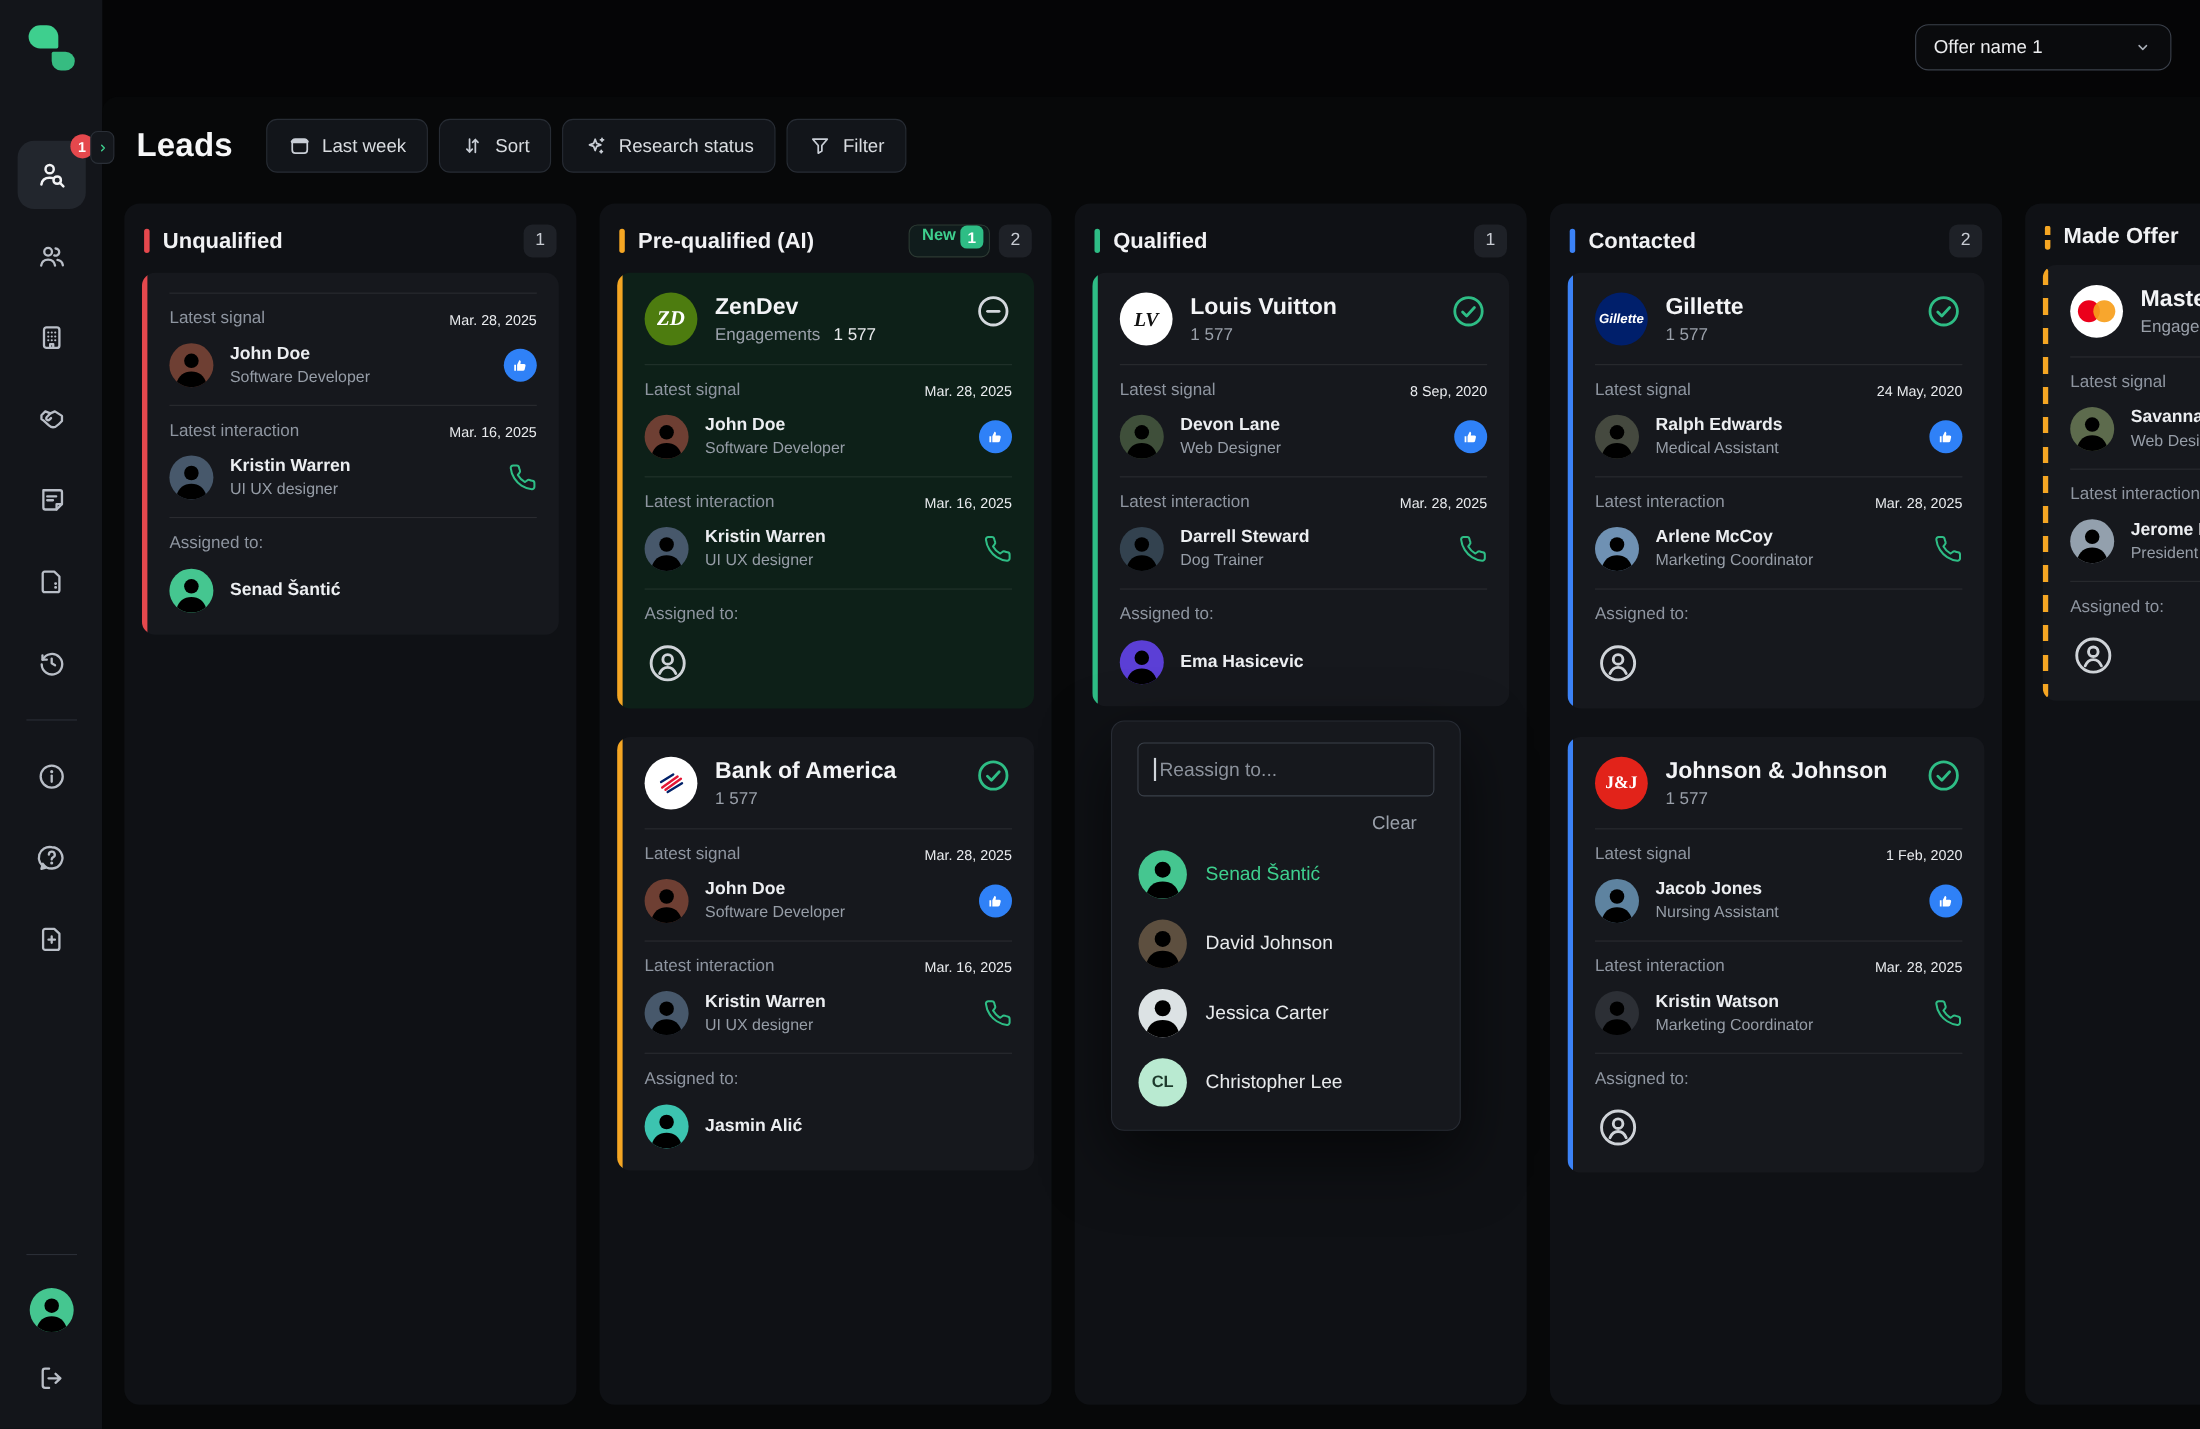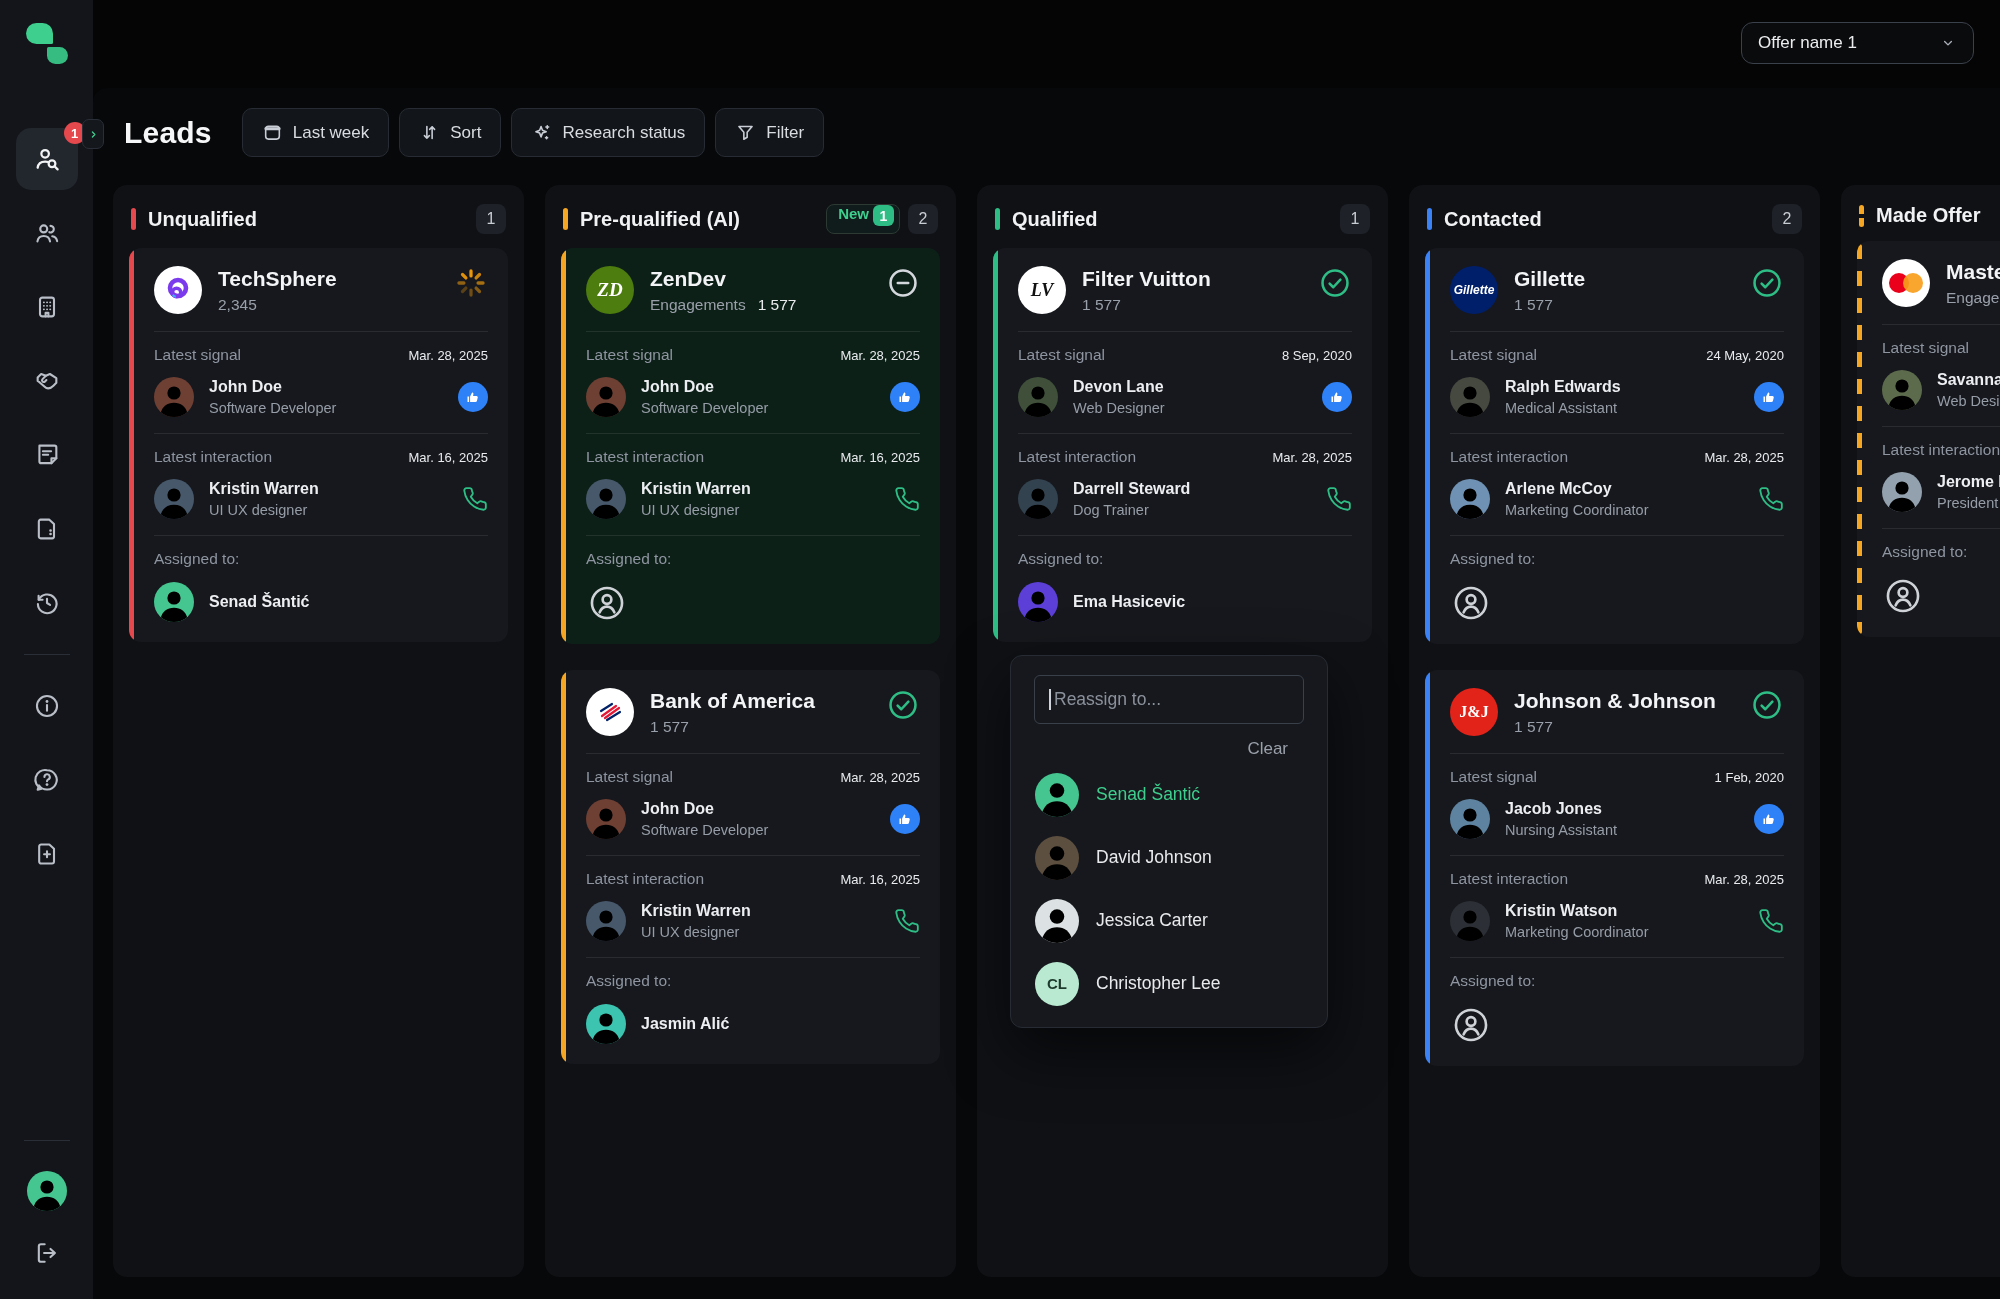--- a/index.html
+++ b/index.html
@@ -391,40 +391,20 @@
         <section class="col">
           <div class="col-head">
             <span class="col-accent a-red"></span>
             <span class="col-title">Unqualified</span>
             <span class="spacer"></span>
             <span class="count-badge">1</span>
           </div>
 
           <article class="card">
             <span class="accent" style="background:#E5484D"></span>
-            <div class="card-top">
-              <span class="clogo lg-white">
-                <svg width="34" height="34" viewBox="0 0 34 34" fill="none">
-                    <circle cx="17" cy="15" r="8" stroke="#7C3AED" stroke-width="4.6"></circle>
-                    <circle cx="15.6" cy="19.4" r="4.2" stroke="#7C3AED" stroke-width="3.6"></circle>
-                    <path d="M11.8 21.8a4.2 4.2 0 0 0 3 2" stroke="#3BB3F0" stroke-width="2"></path>
-                  </svg>
-              </span>
-              <div class="cmeta">
-                <h3 class="cname">TechSphere</h3>
-                <div class="sub">
-                    <span>2,345</span>
-                  </div>
-              </div>
-              <span class="cstatus spinner">
-                  <svg viewBox="0 0 24 24" class="ic" stroke-linecap="round">
-                    <use href="#i-spin"></use>
-                  </svg>
-                </span>
-            </div>
             <div class="divider"></div>
             <div class="sect">
               <div class="lrow">
                   <span class="lab">Latest signal</span>
                   <span class="date">Mar. 28, 2025</span>
                 </div>
               <div class="prow">
                 <span class="avatar" style="--ab:#6e3f33;--as:#d9a27b;--ac:#54433a">
                     <svg viewBox="0 0 40 40">
                       <use href="#i-person-sil"></use>
@@ -655,21 +635,21 @@
             <span class="col-title">Qualified</span>
             <span class="spacer"></span>
             <span class="count-badge">1</span>
           </div>
 
           <article class="card">
             <span class="accent" style="background:#2EBD85"></span>
             <div class="card-top">
               <span class="clogo lg-white lg-lv">LV</span>
               <div class="cmeta">
-                <h3 class="cname">Filter Vuitton</h3>
+                <h3 class="cname">Louis Vuitton</h3>
                 <div class="sub">
                     <span>1 577</span>
                   </div>
               </div>
               <span class="cstatus st-check">
                   <svg class="ic">
                     <use href="#i-check-c"></use>
                   </svg>
                 </span>
             </div>

